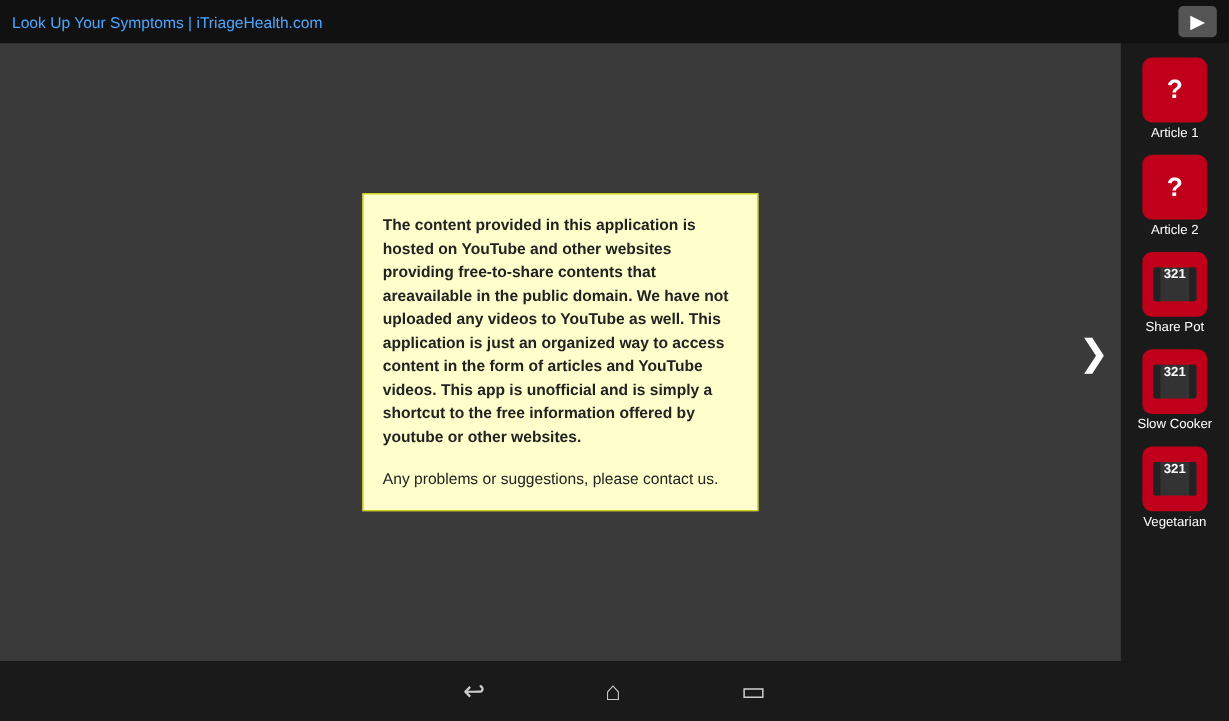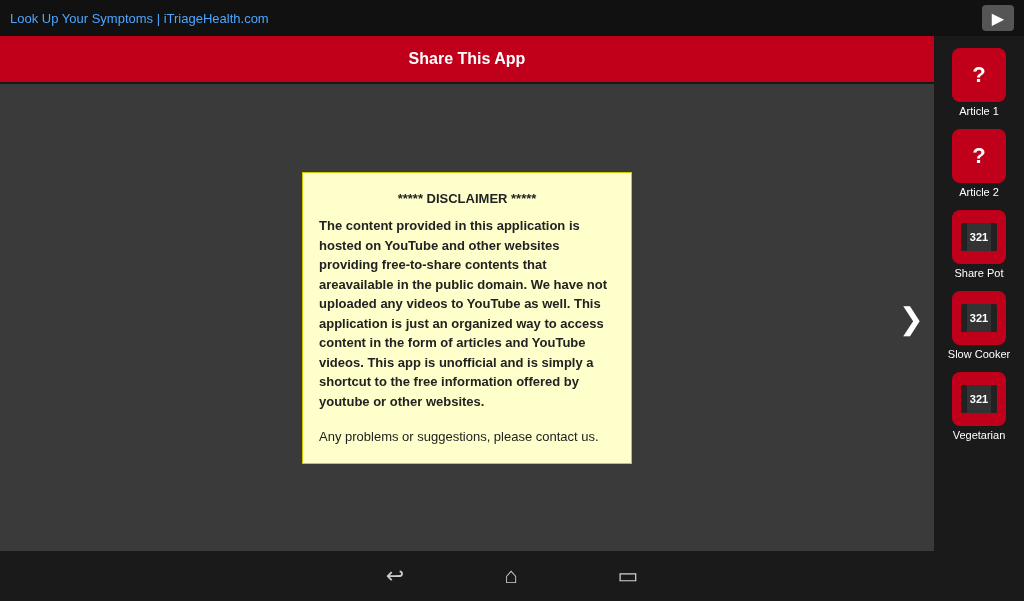--- a/index.html
+++ b/index.html
@@ -172,21 +172,21 @@
       font-size: 22px;
       font-weight: bold;
     }
     .film-strip {
       width: 36px;
       height: 28px;
       background: #333;
       border-radius: 2px;
       position: relative;
       display: flex;
-      align-items: center;
+      align-items: flex-start;
       justify-content: center;
     }
     .film-strip::before, .film-strip::after {
       content: '';
       position: absolute;
       top: 0; bottom: 0;
       width: 6px;
       background: #222;
     }
     .film-strip::before { left: 0; border-radius: 2px 0 0 2px; }
@@ -224,26 +224,24 @@
   </div>
   <button id="forward-button">
     <span>▶</span>
   </button>
 </div>
 
 <div id="main-area">
 
   <div id="center-content">
 
-    <div class="nav-button">Share This App</div>
 
     <div id="content-body">
 
       <div id="disclaimer-box">
-        <div id="disclaimer-title">***** DISCLAIMER *****</div>
         <p id="disclaimer-text1">The content provided in this application is hosted on YouTube and other websites providing free-to-share contents that areavailable in the public domain. We have not uploaded any videos to YouTube as well. This application is just an organized way to access content in the form of articles and YouTube videos. This app is unofficial and is simply a shortcut to the free information offered by youtube or other websites.</p>
         <p id="disclaimer-text2">Any problems or suggestions, please contact us.</p>
       </div>
 
       <div id="arrow-right">❯</div>
     </div>
 
   </div>
 
   <div id="right-sidebar">

